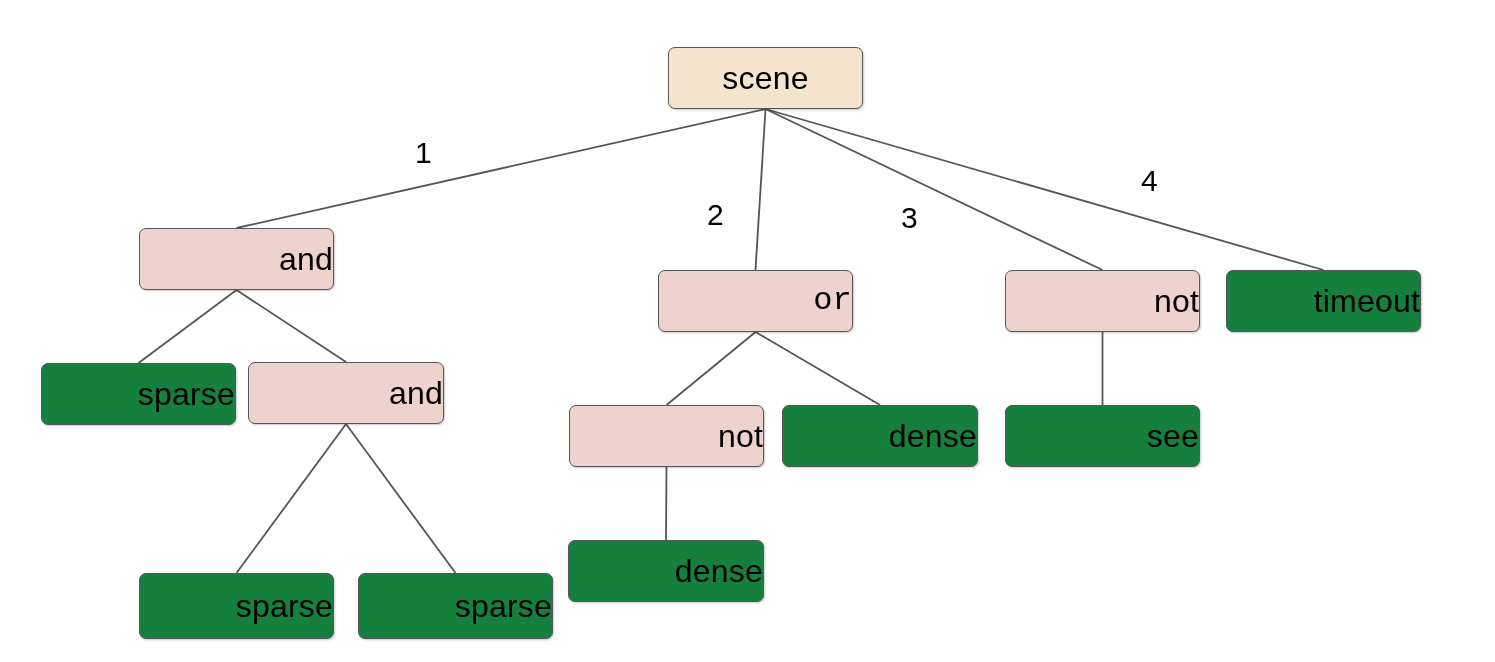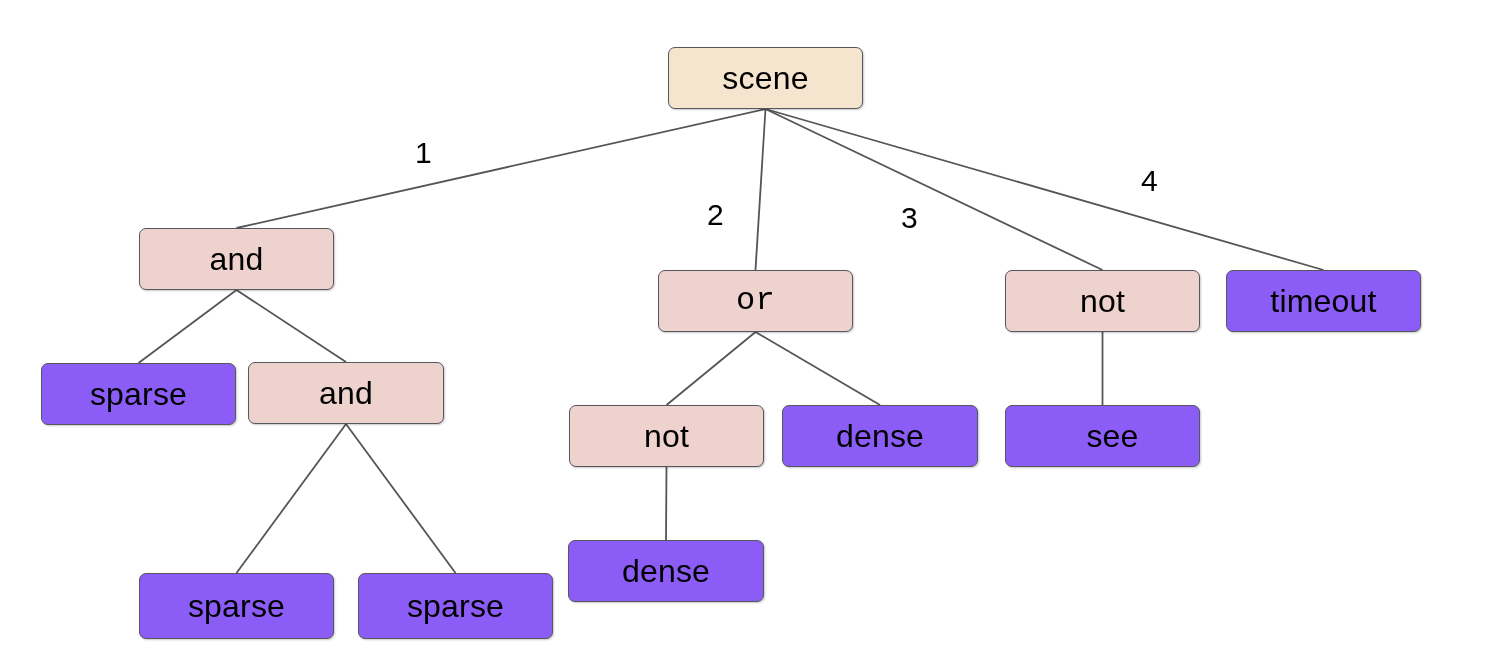--- a/index.html
+++ b/index.html
@@ -33,22 +33,22 @@
     align-items: center;
     justify-content: center;
     color: #000000;
     font-size: 32px;
     line-height: 1;
     letter-spacing: 0.2px;
     box-shadow: 1px 1px 2px rgba(0,0,0,0.22);
     white-space: nowrap;
   }
   .node.tan   { background: #f5e4ce; }
-  .node.pink  { background: #eed2cd; }
-  .node.blue  { background: #8b5cf6; }
+  .node.pink  { background: #eed2cd; justify-content: flex-end; }
+  .node.blue  { background: #15803d; justify-content: flex-end; }
   .edge-label {
     position: absolute;
     font-size: 30px;
     color: #000000;
     line-height: 1;
     white-space: nowrap;
   }
 </style>
 </head>
 <body>

